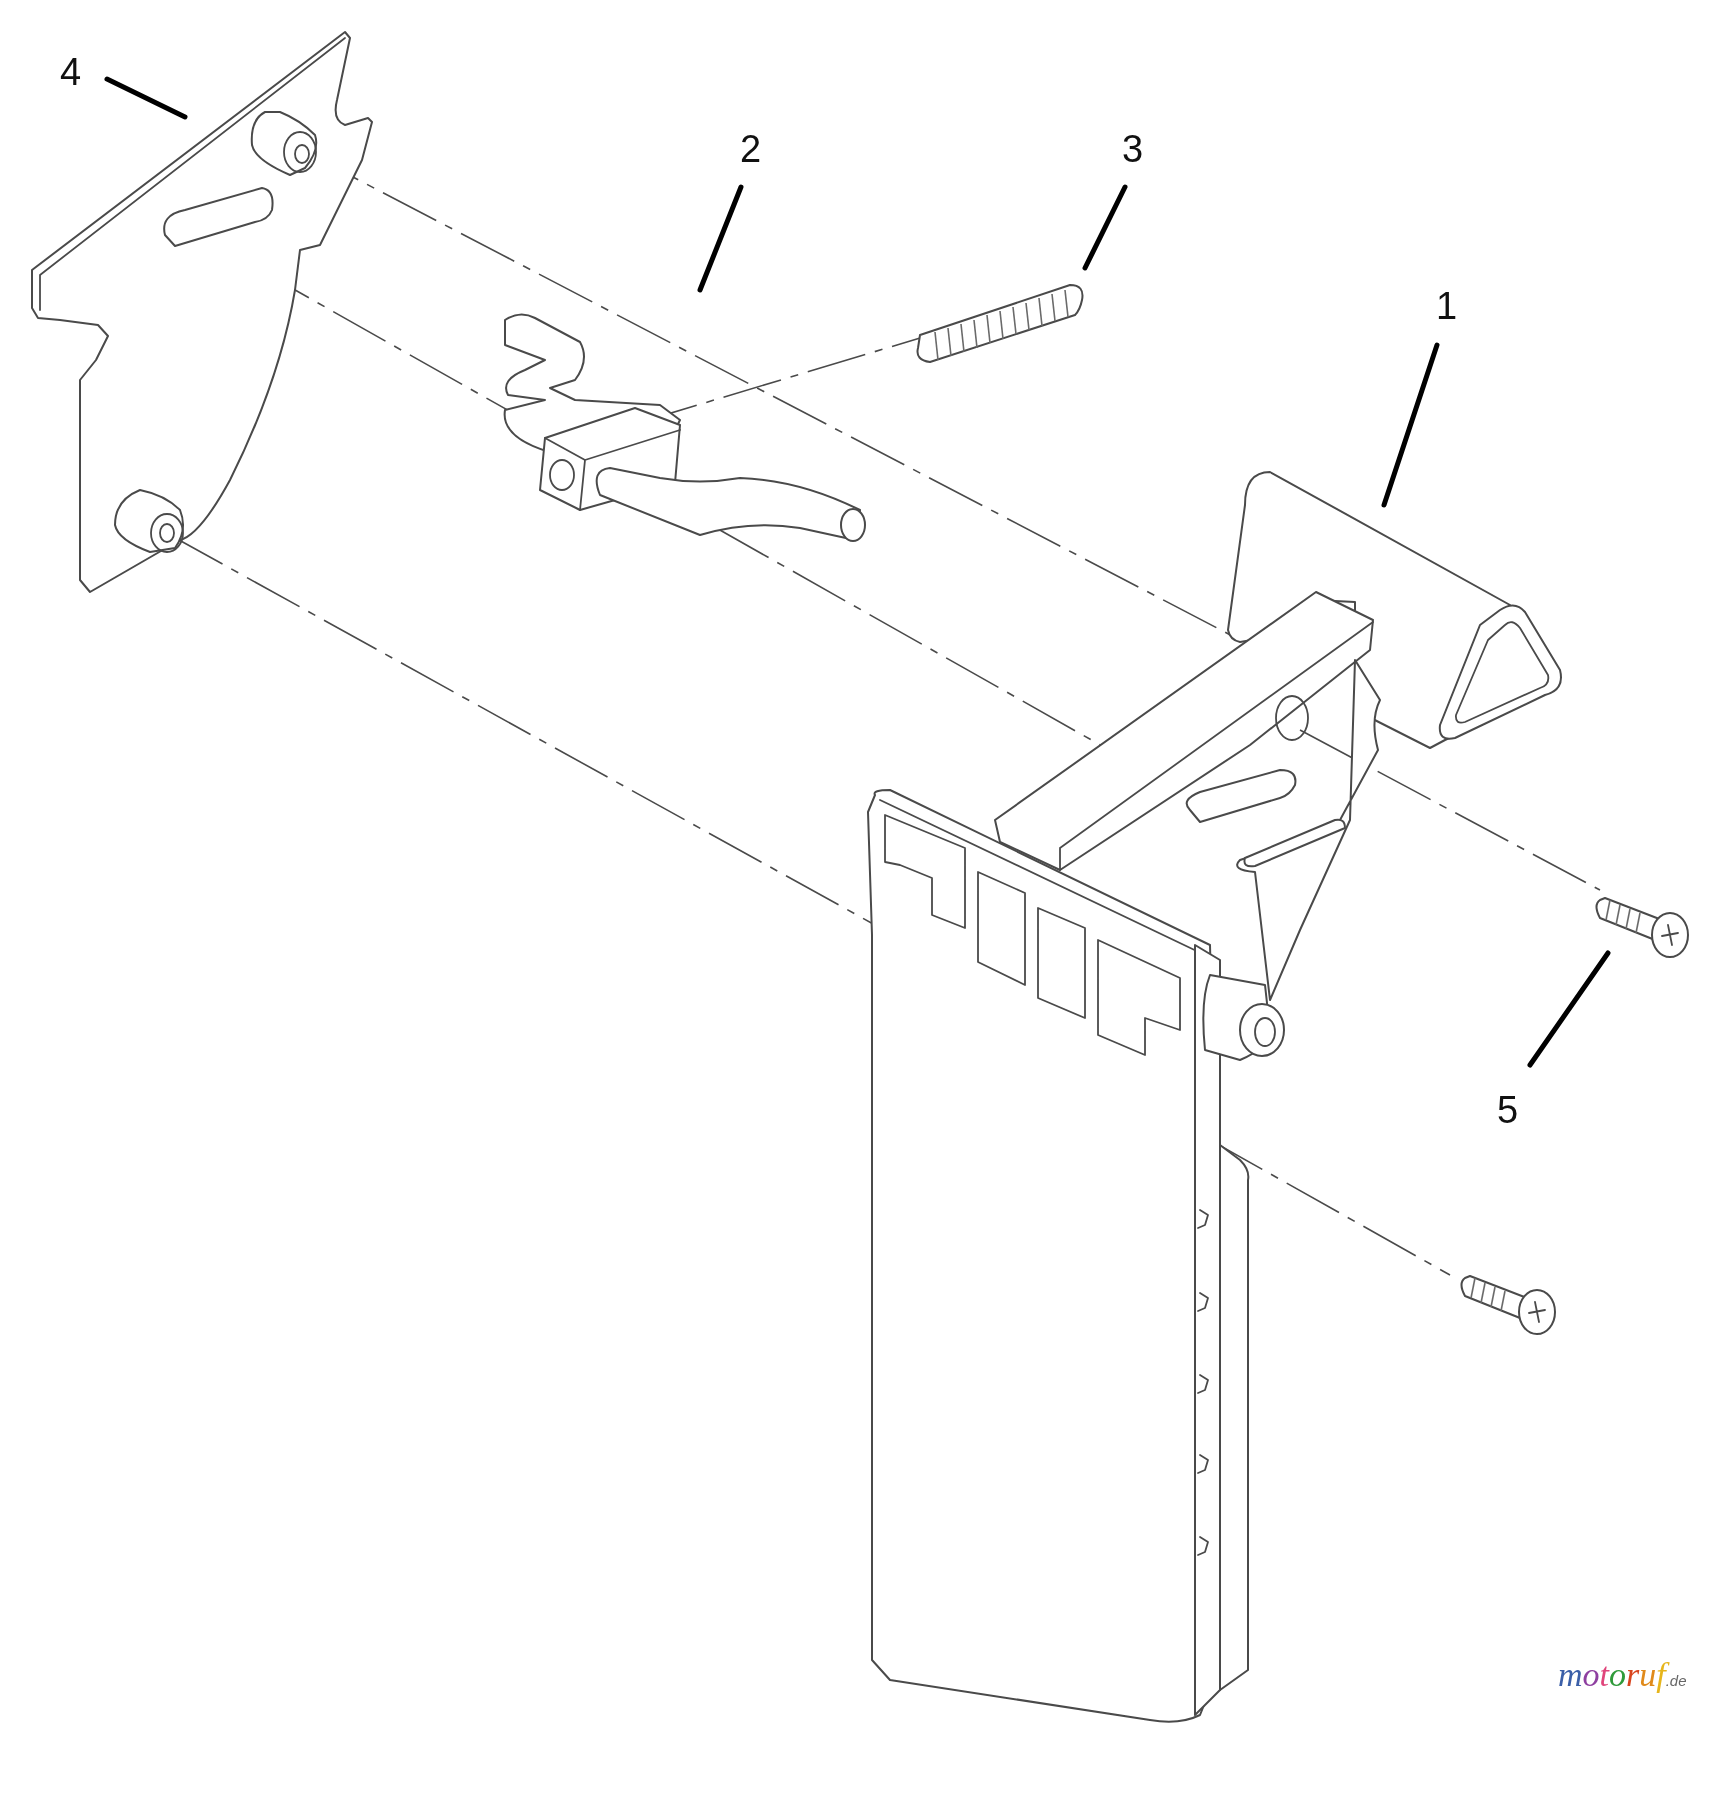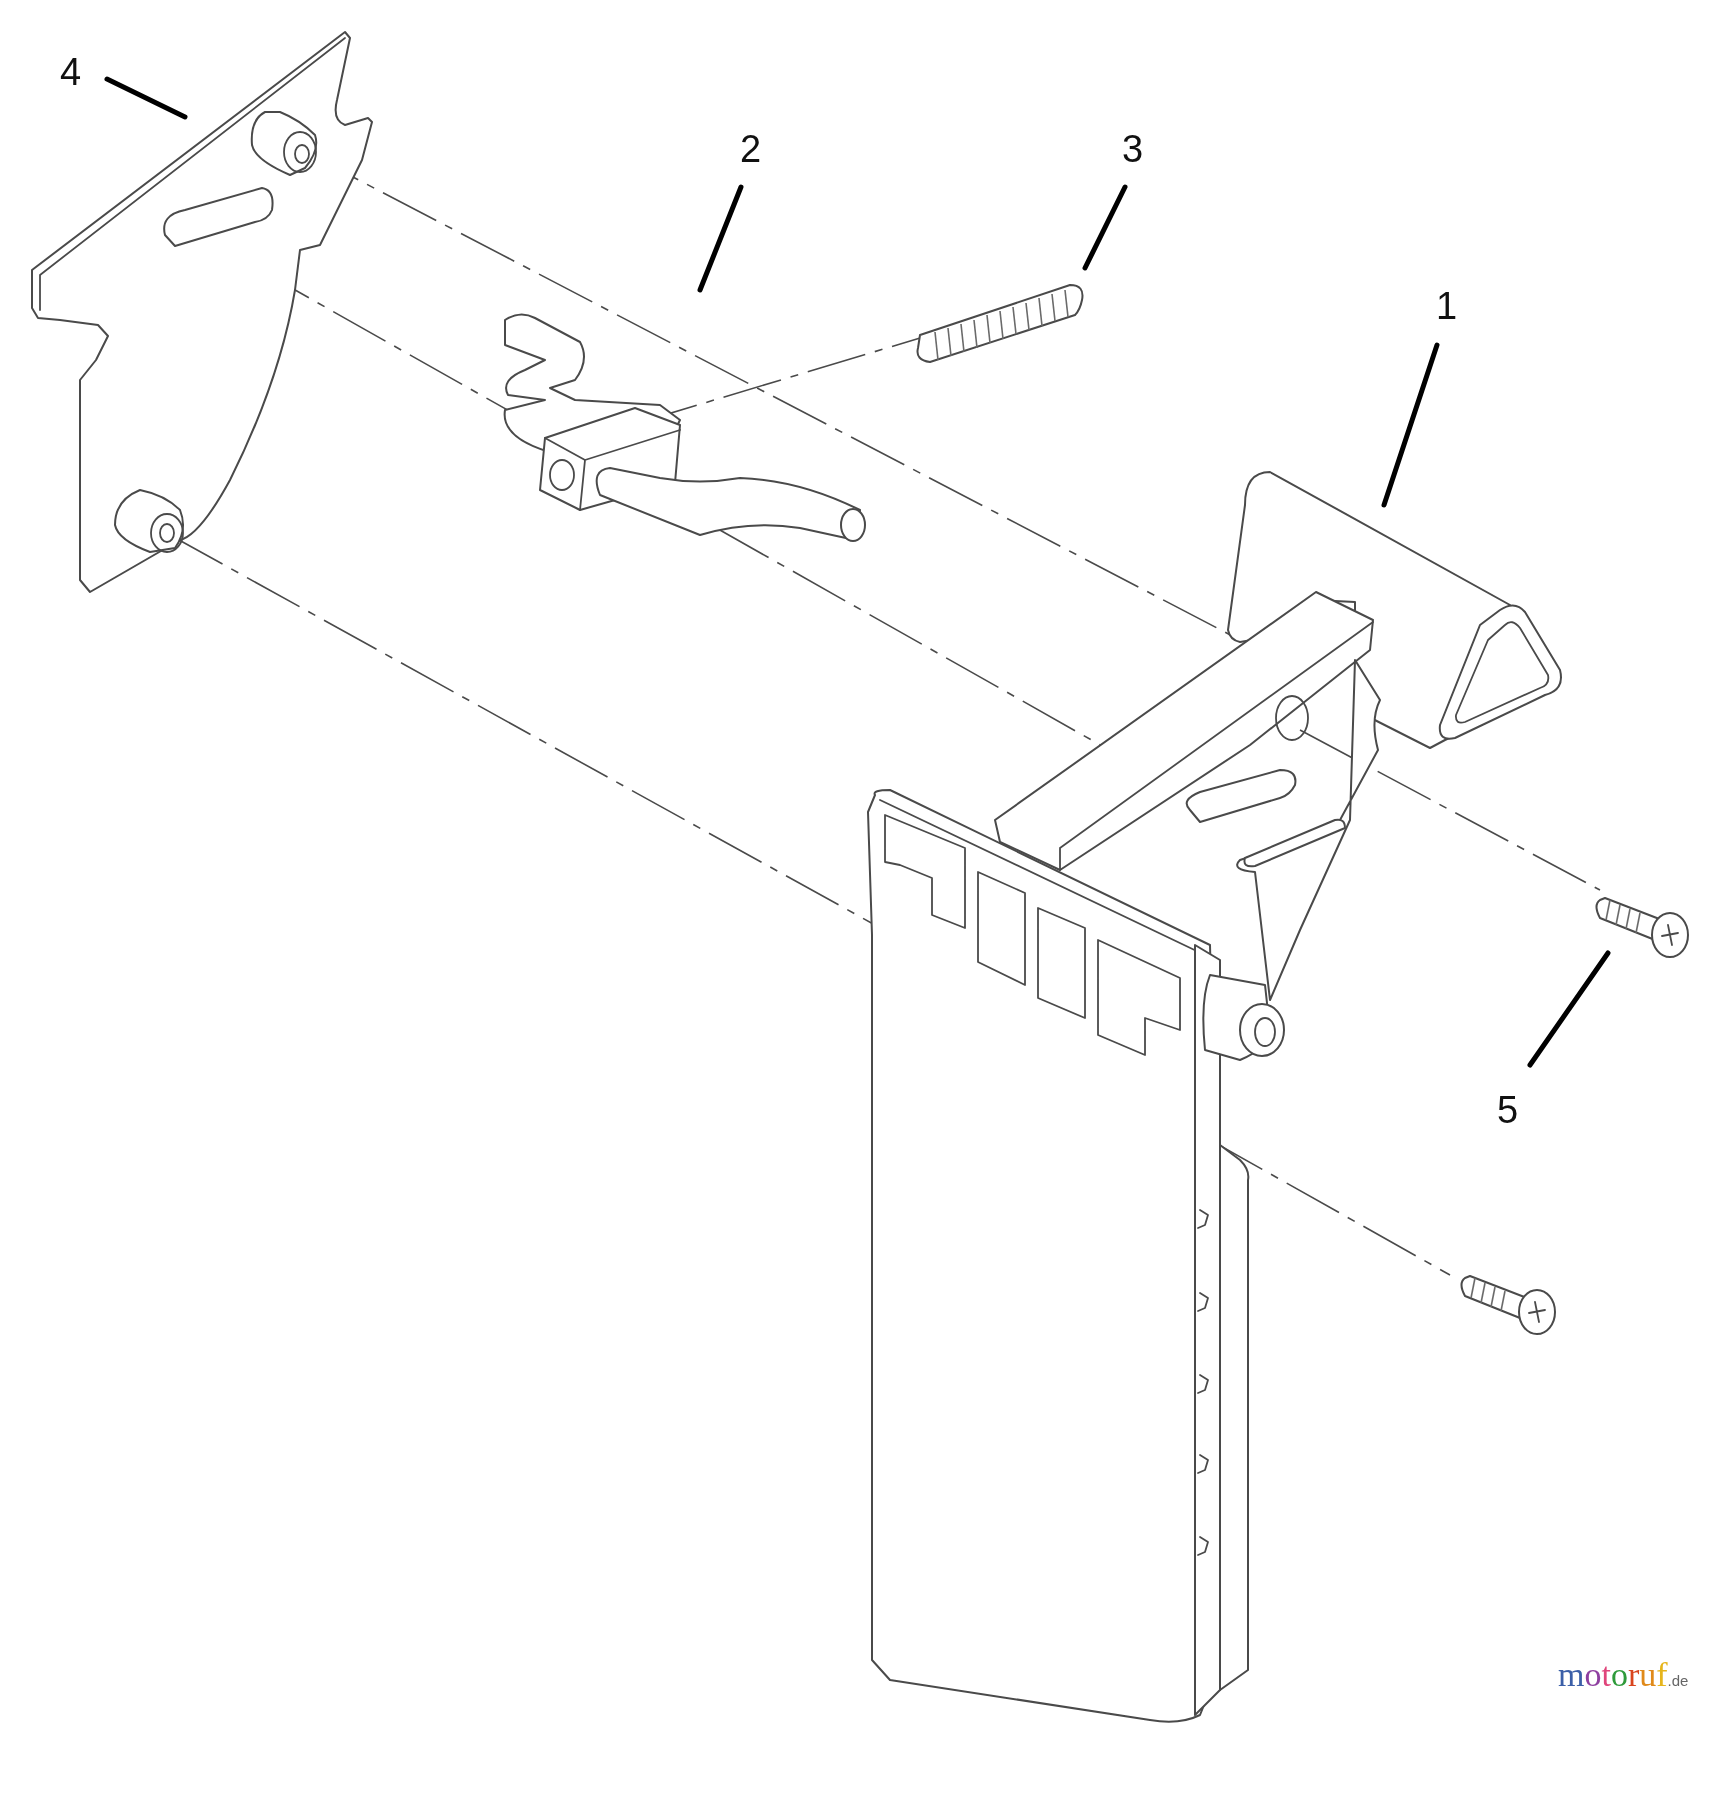--- a/index.html
+++ b/index.html
@@ -6,21 +6,21 @@
     body { width: 1719px; height: 1800px; position: relative; overflow: hidden;
            font-family: "Liberation Sans", sans-serif; }
     #diagram { position: absolute; left: 0; top: 0; width: 1719px; height: 1800px; }
     .part { fill: #ffffff; stroke: #4a4a4a; stroke-width: 2; stroke-linejoin: round; stroke-linecap: round; }
     .thin { fill: none; stroke: #4a4a4a; stroke-width: 1.8; stroke-linecap: round; stroke-linejoin: round; }
     .hatch { fill: none; stroke: #6a6a6a; stroke-width: 1.6; }
     .axis { fill: none; stroke: #4a4a4a; stroke-width: 1.6; stroke-dasharray: 60 10 8 10; }
     .leader { stroke: #000; stroke-width: 5; stroke-linecap: round; }
     .callout { position: absolute; font-size: 38px; color: #111; line-height: 1; }
     .watermark { position: absolute; left: 1558px; top: 1658px; font-family: "Liberation Serif", serif;
-                 font-size: 34px; letter-spacing: 0px; line-height: 1; }
+                 font-size: 34px; letter-spacing: 0px; line-height: 1; font-style: italic; }
     .watermark .wm-tld { font-size: 15px; color: #666; font-family: "Liberation Sans", sans-serif; }
   </style>
 </head>
 <body>
 
 <svg id="diagram" viewBox="0 0 1719 1800" xmlns="http://www.w3.org/2000/svg">
 
   <g>
     <line class="axis" x1="305" y1="152" x2="1240" y2="640"></line>
     <line class="axis" x1="180" y1="225" x2="1180" y2="790"></line>

